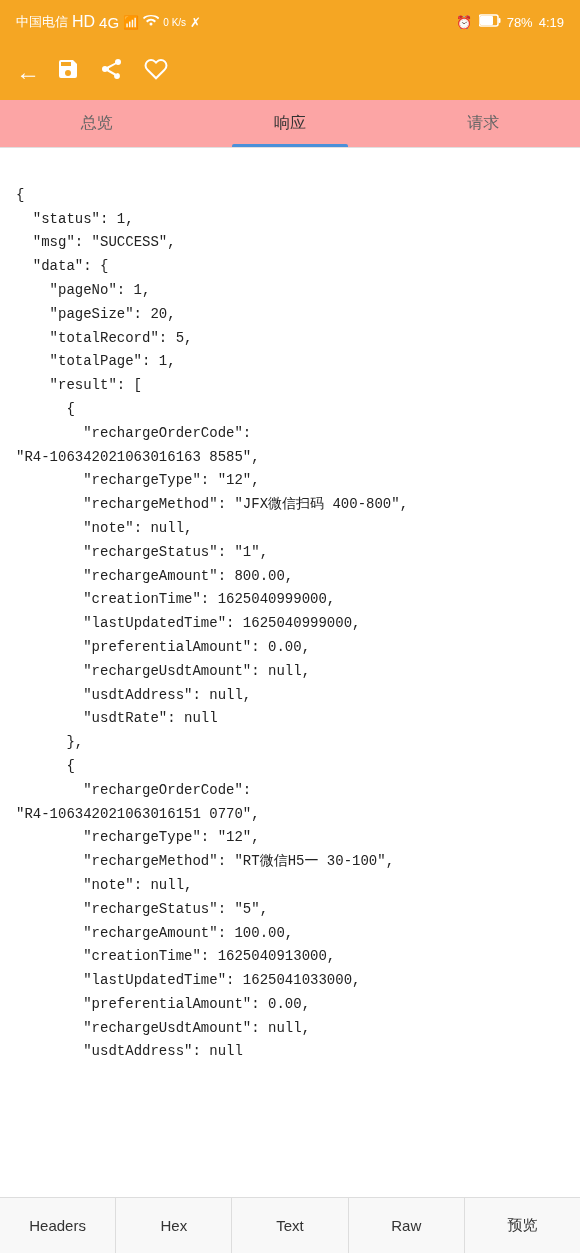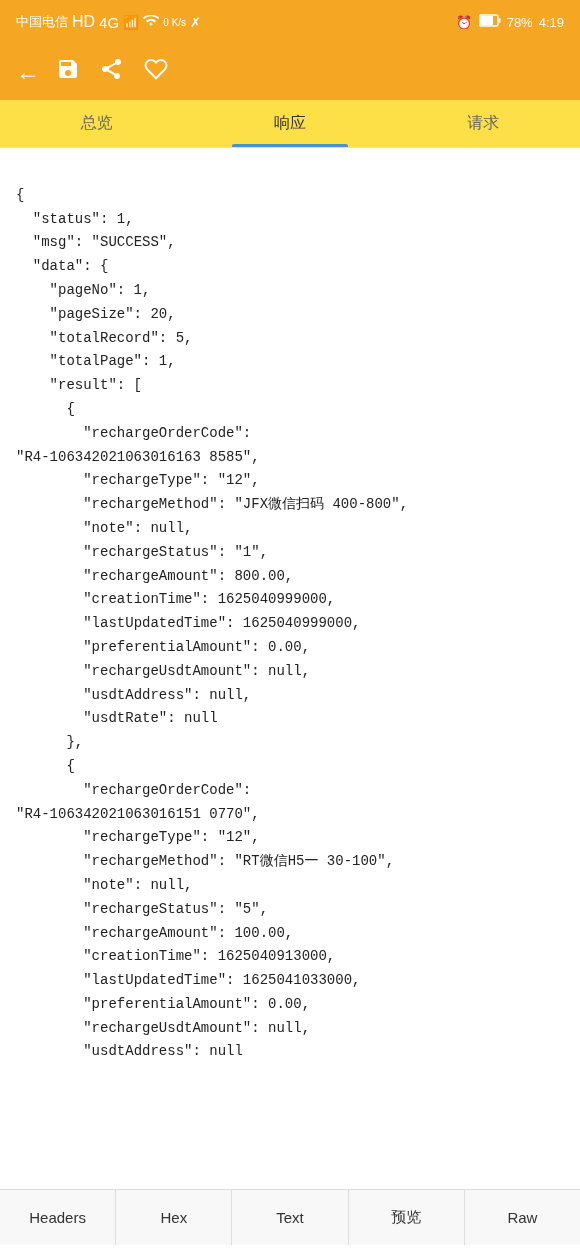--- a/index.html
+++ b/index.html
@@ -74,21 +74,21 @@
 
     .header-icon {
       color: #fff;
       font-size: 22px;
       cursor: pointer;
     }
 
     
     .tabs {
       display: flex;
-      background: #fde047;
+      background: #fca5a5;
       border-bottom: 1px solid #e0e0e0;
       height: 48px;
     }
 
     .tab {
       flex: 1;
       display: flex;
       align-items: center;
       justify-content: center;
       font-size: 16px;
@@ -126,21 +126,21 @@
       font-size: 14px;
       line-height: 1.7;
       color: #222;
       white-space: pre-wrap;
       word-break: break-all;
     }
 
     
     .bottom-bar {
       position: fixed;
-      bottom: 12px;
+      bottom: 4px;
       left: 0;
       width: 580px;
       height: 56px;
       background: #f8f8f8;
       border-top: 1px solid #ddd;
       display: flex;
       align-items: center;
     }
 
     .bottom-tab {
@@ -268,18 +268,18 @@
   <div class="bottom-tab">
     <span>Headers</span>
   </div>
   <div class="bottom-tab">
     <span>Hex</span>
   </div>
   <div class="bottom-tab">
     <span>Text</span>
   </div>
   <div class="bottom-tab">
+    <span>Raw</span>
+  </div>
+  <div class="bottom-tab">
     <span>预览</span>
   </div>
-  <div class="bottom-tab">
-    <span>Raw</span>
-  </div>
 </div>
 
 </body></html>

